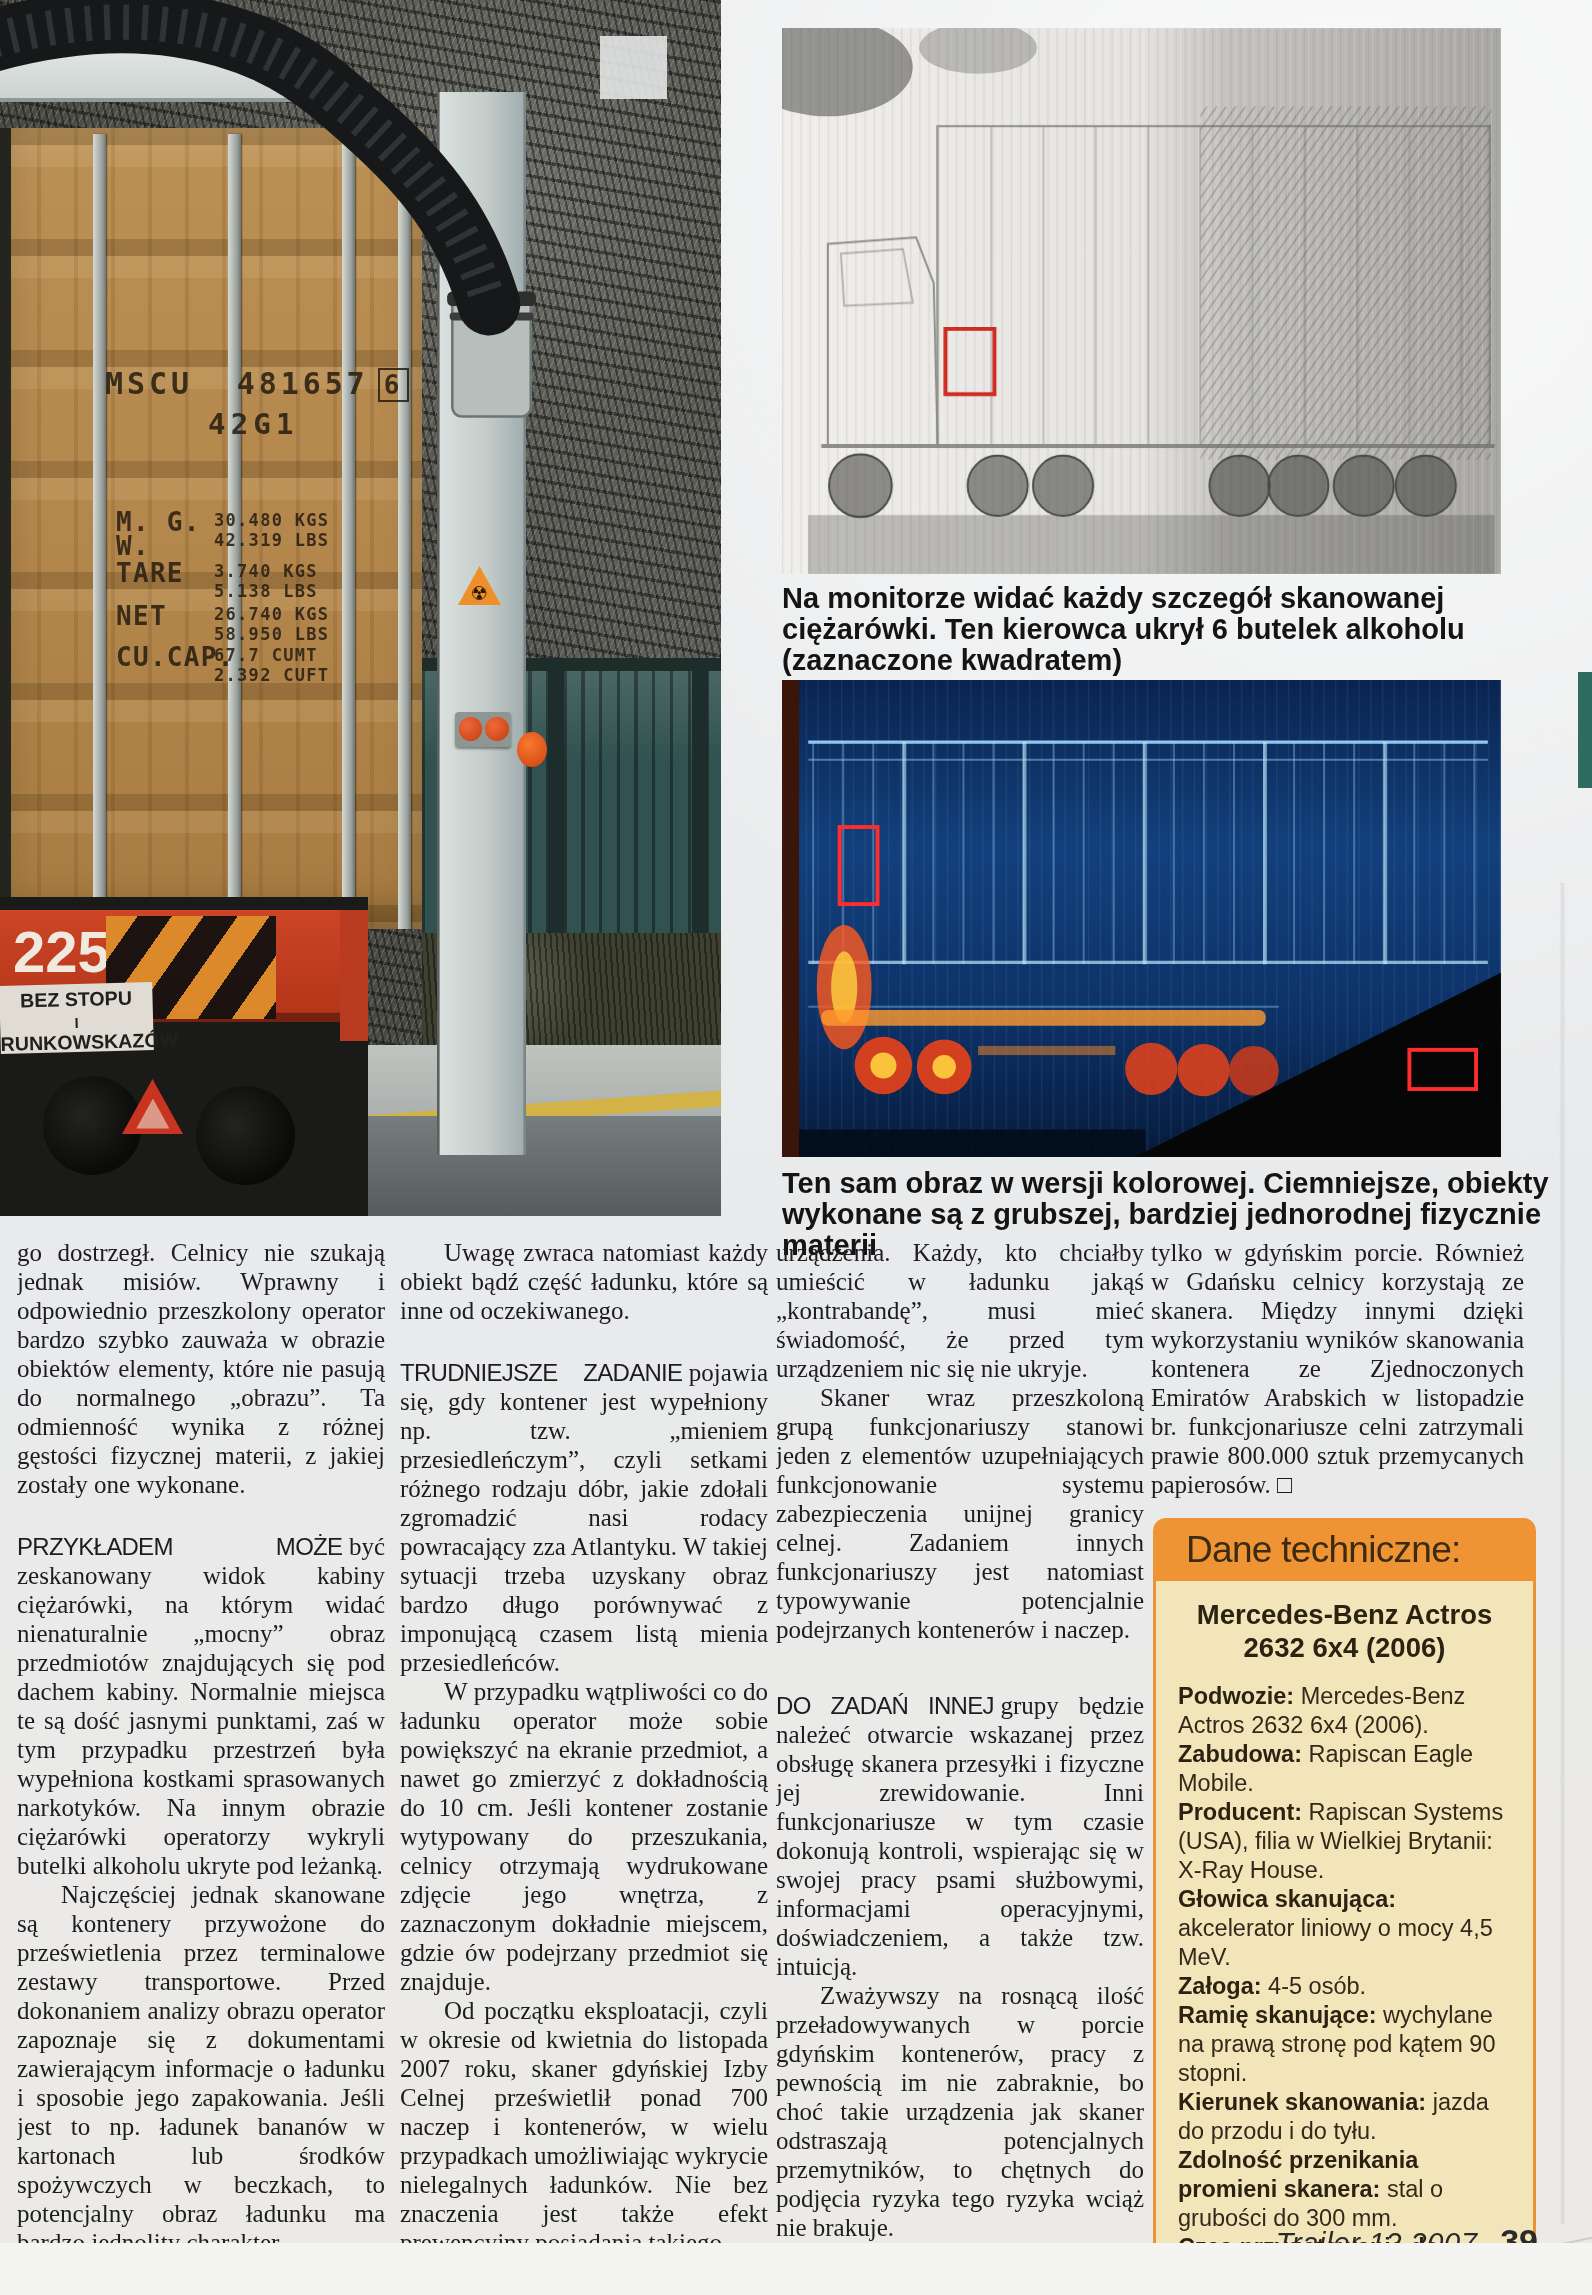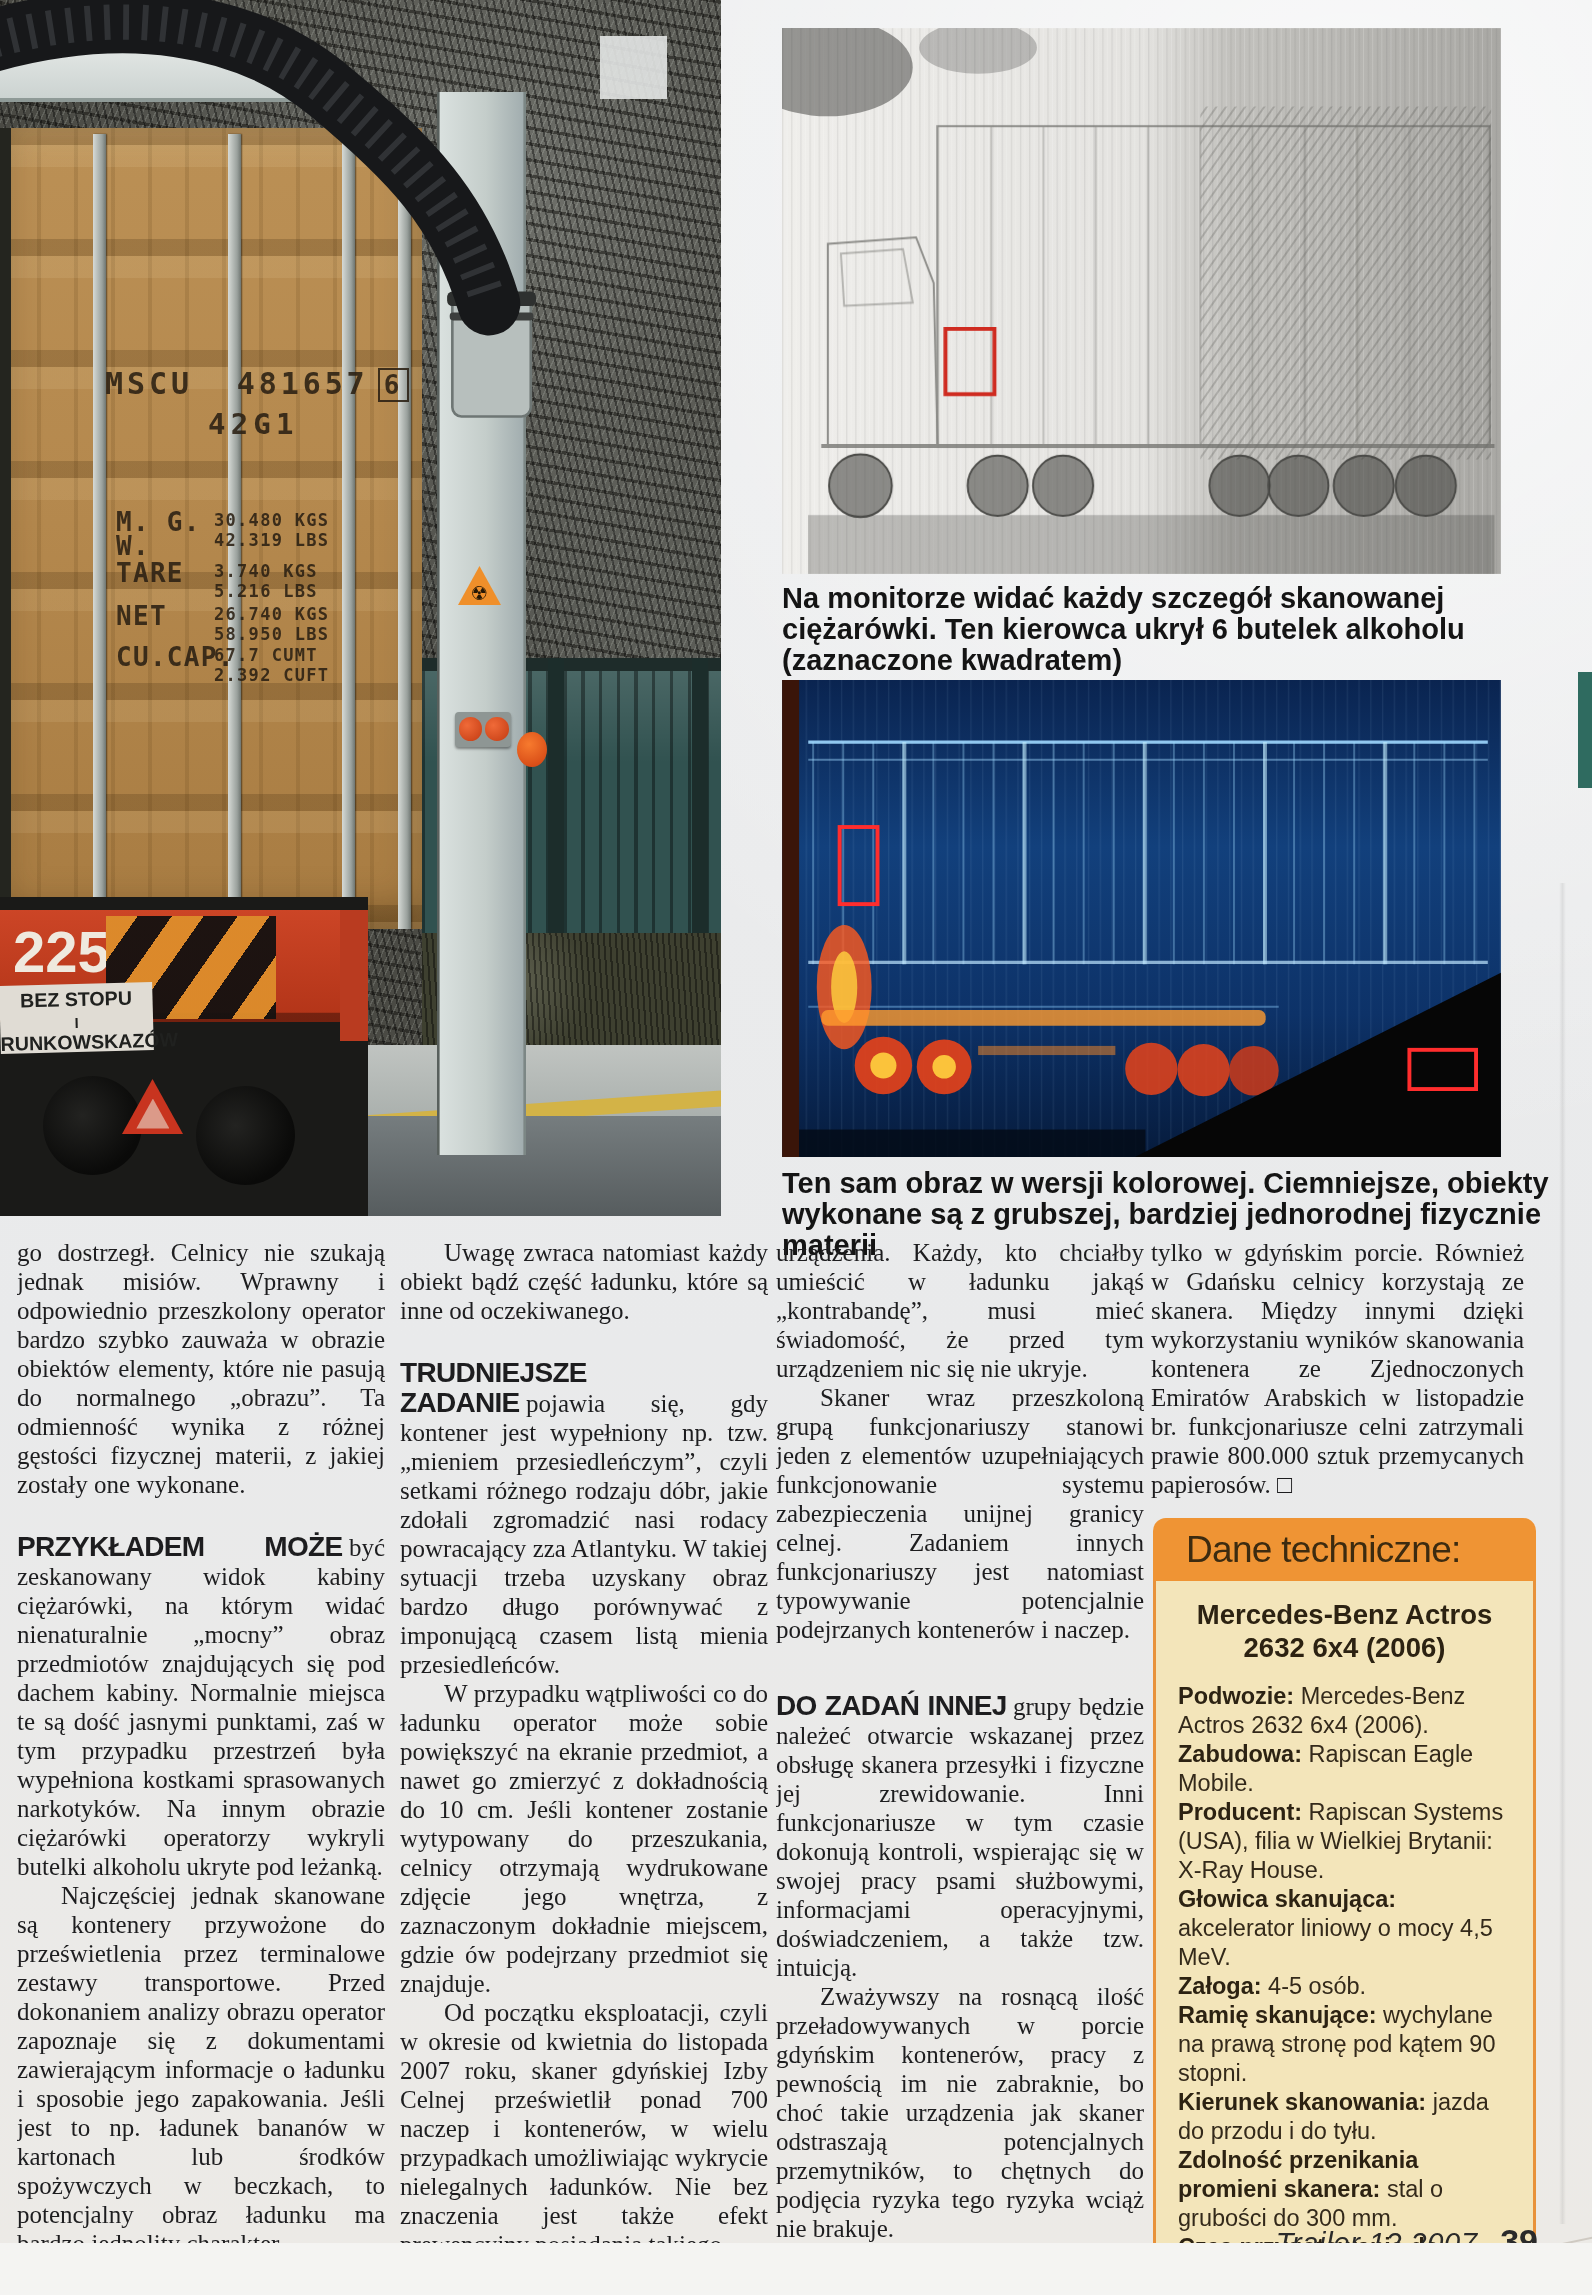--- a/index.html
+++ b/index.html
@@ -108,21 +108,21 @@
   .cap2{top:1168px;}
 
   
   .col{position:absolute;top:1238px;width:368px;height:1033px;overflow:hidden;
     font-size:25px;line-height:29px;color:#1d1d1f;text-align:justify;}
   .c1{left:17px}.c2{left:400px}.c3{left:776px}.c4{left:1151px;width:373px;height:288px;}
   .col p{margin:0;}
   .col p.indent{text-indent:44px;}
   .col p.lead-para{margin-top:33px;}
   .col p.gap-big{margin-top:47px;}
-  .lead{font-family:"Liberation Sans",sans-serif;font-weight:bold;font-size:28px;letter-spacing:-0.7px;margin-right:6.5px;}
+  .lead{font-family:"Liberation Sans",sans-serif;font-weight:normal;font-size:24px;letter-spacing:-0.7px;margin-right:6.5px;}
 
   
   .tech-box{position:absolute;left:1153px;top:1518px;width:383px;}
   .tech-header{height:63px;background:#ef9434;border-radius:13px 13px 0 0;
     display:flex;align-items:center;padding-left:33px;box-sizing:border-box;
     font-family:"Liberation Sans",sans-serif;font-size:37px;color:#3c2b10;letter-spacing:-0.7px;}
   .tech-body{background:#f3e5ba;border:3.3px solid #e8923a;border-top:none;border-radius:0 0 19.6px 19.6px;
     padding:17px 22px 27.5px 22px;box-sizing:border-box;
     font-family:"Liberation Sans",sans-serif;font-size:23.5px;line-height:29px;color:#33291a;}
   .tech-title{text-align:center;font-weight:bold;font-size:27.5px;line-height:33px;margin-bottom:18.3px;color:#2c2212;}
@@ -170,21 +170,21 @@
 
     <div class="cont-text cont-code">
       <span>MSCU</span>&nbsp;&nbsp;<span>481657</span><span class="cont-check">6</span>
     </div>
     <div class="cont-text cont-type">42G1</div>
 
     <div class="cont-text wt wtA">
       <span class="lbl">M. G. W.</span><span class="vals"><span>30.480  KGS</span><br><span>42.319  LBS</span></span>
     </div>
     <div class="cont-text wt wtB">
-      <span class="lbl">TARE</span><span class="vals"><span>3.740  KGS</span><br><span>5.216  LBS</span></span>
+      <span class="lbl">TARE</span><span class="vals"><span>3.740  KGS</span><br><span>5.138  LBS</span></span>
     </div>
     <div class="cont-text wt wtC">
       <span class="lbl">NET</span><span class="vals"><span>26.740  KGS</span><br><span>58.950  LBS</span></span>
     </div>
     <div class="cont-text wt wtD">
       <span class="lbl">CU.CAP.</span><span class="vals"><span>67.7  CUMT</span><br><span>2.392  CUFT</span></span>
     </div>
 
     <div class="scan-column"></div>
     <div class="rad-sticker">

